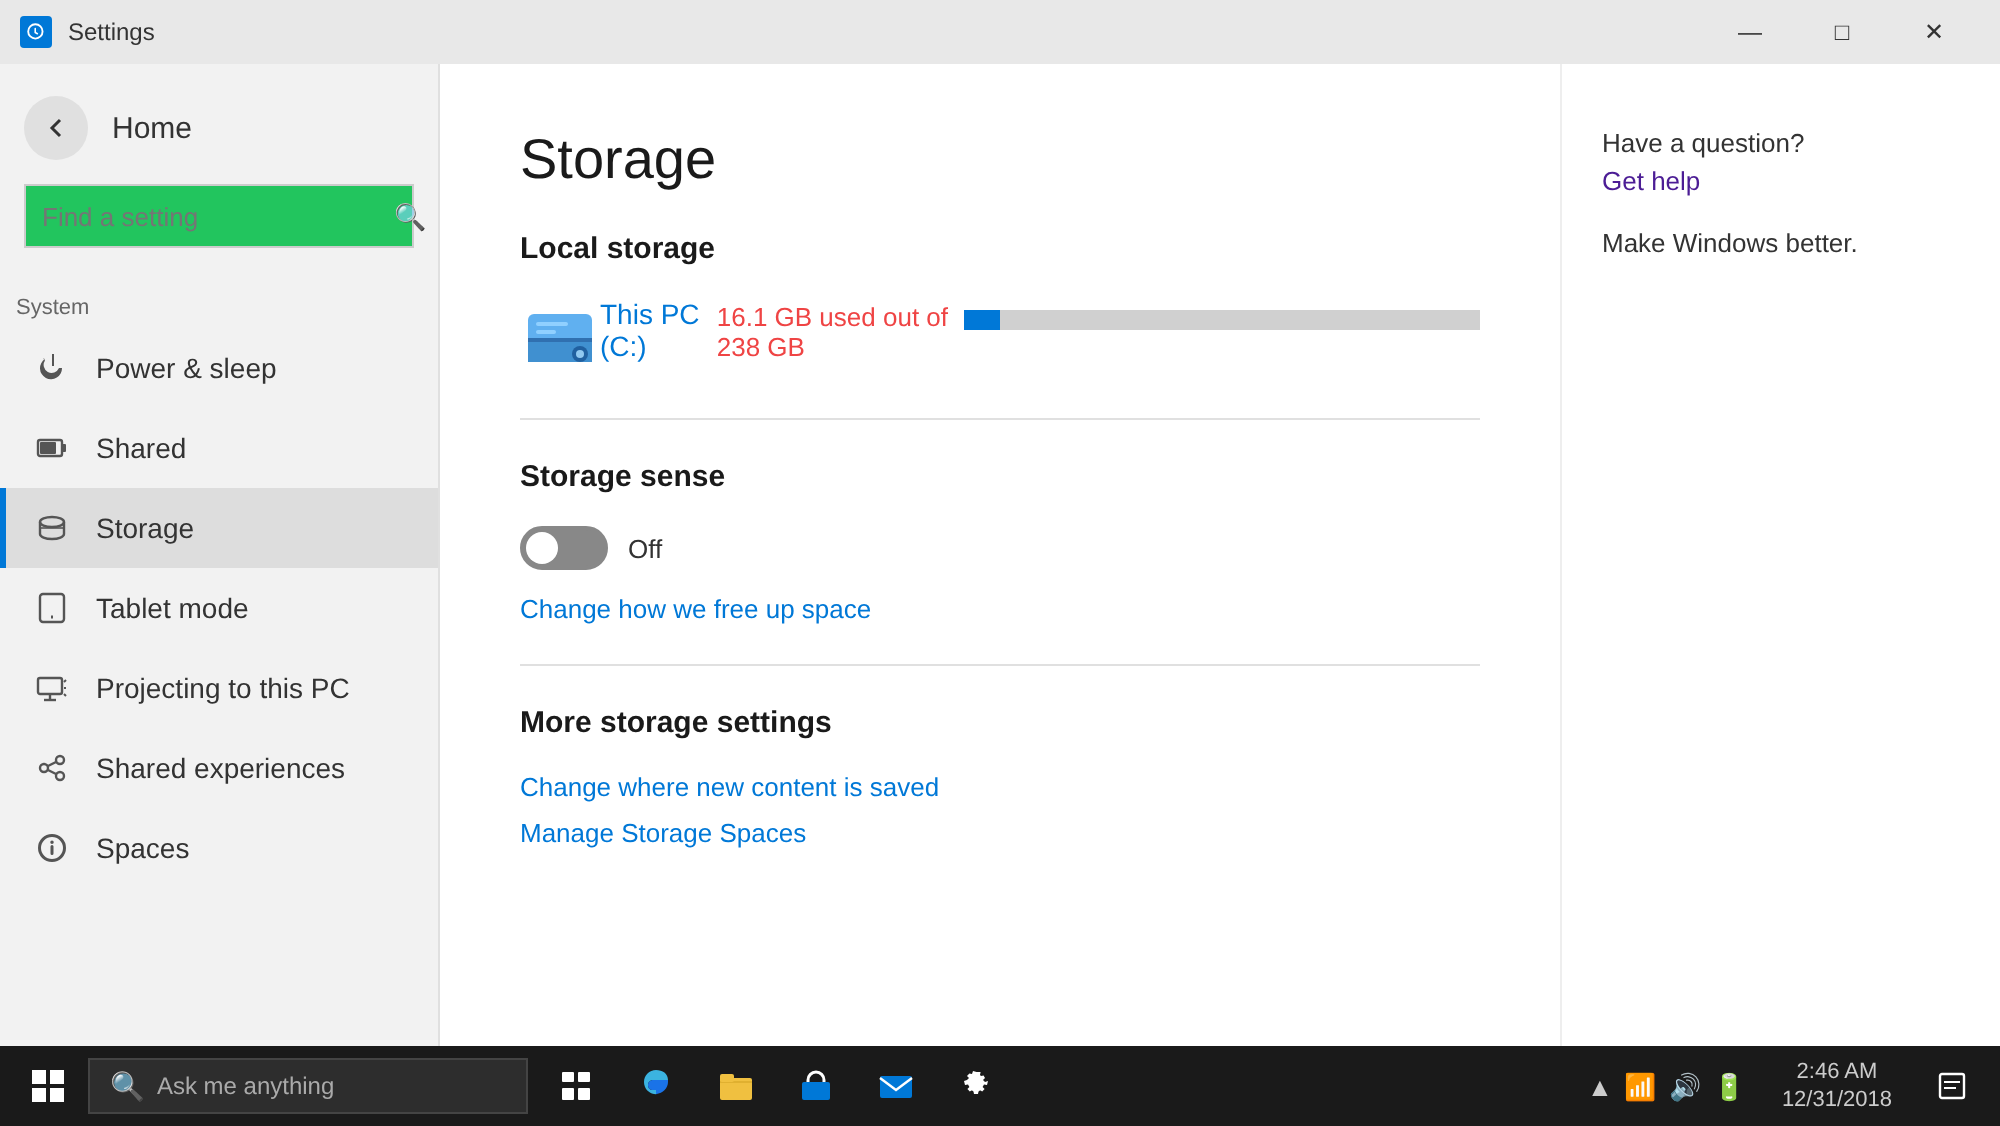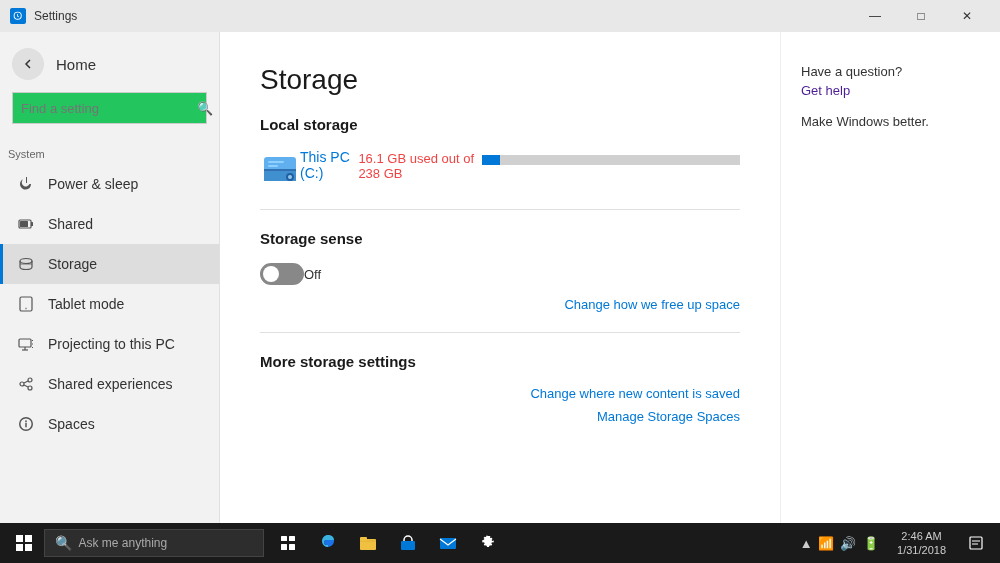--- a/index.html
+++ b/index.html
@@ -109,41 +109,41 @@
     .storage-size { font-size: 13px; color: #ef4444; margin-top: 2px; }
     .storage-bar-wrap { width: 340px; height: 10px; background: #d0d0d0; margin-top: 6px; border-radius: 0; }
     .storage-bar-fill { height: 100%; background: #0078d7; width: 6.8%; }
 
     .divider { border: none; border-top: 1px solid #e0e0e0; margin: 20px 0; }
 
     
     .sense-desc { font-size: 13px; color: #333; line-height: 1.5; max-width: 420px; margin-bottom: 12px; }
 
     
-    .toggle-row { display: flex; align-items: center; margin-bottom: 12px; }
+    .toggle-row { display: flex; align-items: center; gap: 10px; margin-bottom: 12px; }
     .toggle {
       width: 44px; height: 22px;
       background: #888;
       border-radius: 11px;
       position: relative;
       cursor: pointer;
       border: 2px solid #888;
     }
     .toggle-knob {
       width: 16px; height: 16px;
       background: white;
       border-radius: 50%;
       position: absolute;
       top: 1px;
       left: 1px;
       transition: left 0.2s;
     }
     .toggle-label { font-size: 13px; color: #333; }
 
-    .blue-link { color: #0078d7; font-size: 13px; text-decoration: none; cursor: pointer; display: block; margin-bottom: 8px; text-align: right; }
+    .blue-link { color: #0078d7; font-size: 13px; text-decoration: none; cursor: pointer; display: block; margin-bottom: 8px; }
 
     
     .right-panel {
       width: 220px;
       padding: 32px 20px;
       flex-shrink: 0;
       background: white;
       border-left: 1px solid #eee;
     }
     .help-heading { font-size: 13px; color: #333; margin-bottom: 4px; }
@@ -431,21 +431,21 @@
 
   <div class="taskbar-right">
     <div class="taskbar-tray">
       <span class="taskbar-tray-icon">▲</span>
       <span class="taskbar-tray-icon">📶</span>
       <span class="taskbar-tray-icon">🔊</span>
       <span class="taskbar-tray-icon">🔋</span>
     </div>
     <div class="taskbar-clock">
       <span>2:46 AM</span>
-      <span>1/31/2018</span>
+      <span>12/31/2018</span>
     </div>
     <div class="taskbar-action-center">
       <svg width="14" height="14" viewBox="0 0 14 14" fill="white">
           <rect x="1" y="1" width="12" height="12" rx="1" stroke="white" stroke-width="1.2" fill="none"></rect>
           <line x1="3" y1="5" x2="11" y2="5" stroke="white" stroke-width="1"></line>
           <line x1="3" y1="8" x2="9" y2="8" stroke="white" stroke-width="1"></line>
         </svg>
     </div>
   </div>
 </div>

